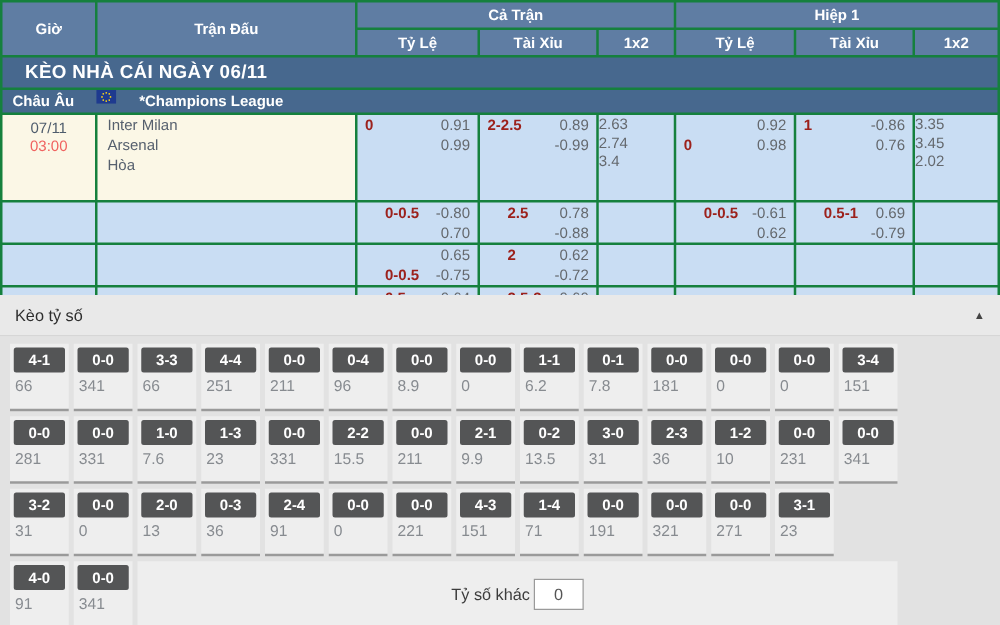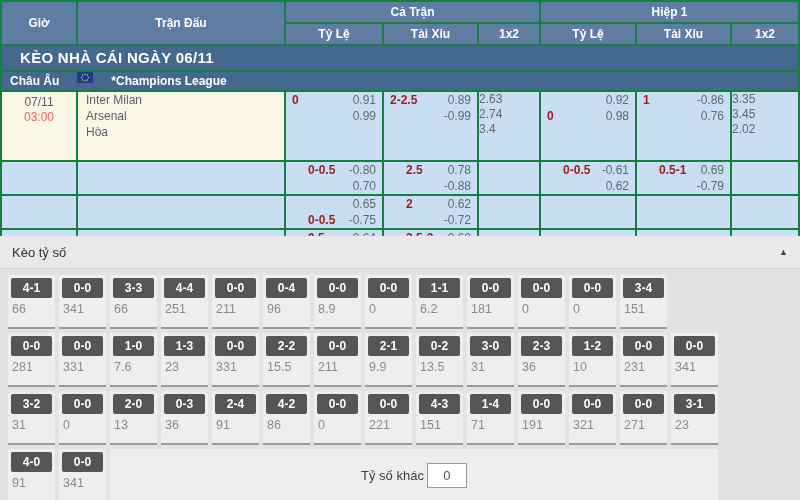--- a/index.html
+++ b/index.html
@@ -308,20 +308,24 @@
           </div>
           <div class="score-cell">
             <div class="chip">0-0</div>
             <div class="sval">0</div>
           </div>
           <div class="score-cell">
             <div class="chip">1-1</div>
             <div class="sval">6.2</div>
           </div>
           <div class="score-cell">
+            <div class="chip">0-1</div>
+            <div class="sval">7.8</div>
+          </div>
+          <div class="score-cell">
             <div class="chip">0-0</div>
             <div class="sval">181</div>
           </div>
           <div class="score-cell">
             <div class="chip">0-0</div>
             <div class="sval">0</div>
           </div>
           <div class="score-cell">
             <div class="chip">0-0</div>
             <div class="sval">0</div>
@@ -402,24 +406,20 @@
             <div class="chip">2-0</div>
             <div class="sval">13</div>
           </div>
           <div class="score-cell">
             <div class="chip">0-3</div>
             <div class="sval">36</div>
           </div>
           <div class="score-cell">
             <div class="chip">2-4</div>
             <div class="sval">91</div>
-          </div>
-          <div class="score-cell">
-            <div class="chip">4-2</div>
-            <div class="sval">86</div>
           </div>
           <div class="score-cell">
             <div class="chip">0-0</div>
             <div class="sval">0</div>
           </div>
           <div class="score-cell">
             <div class="chip">0-0</div>
             <div class="sval">221</div>
           </div>
           <div class="score-cell">

